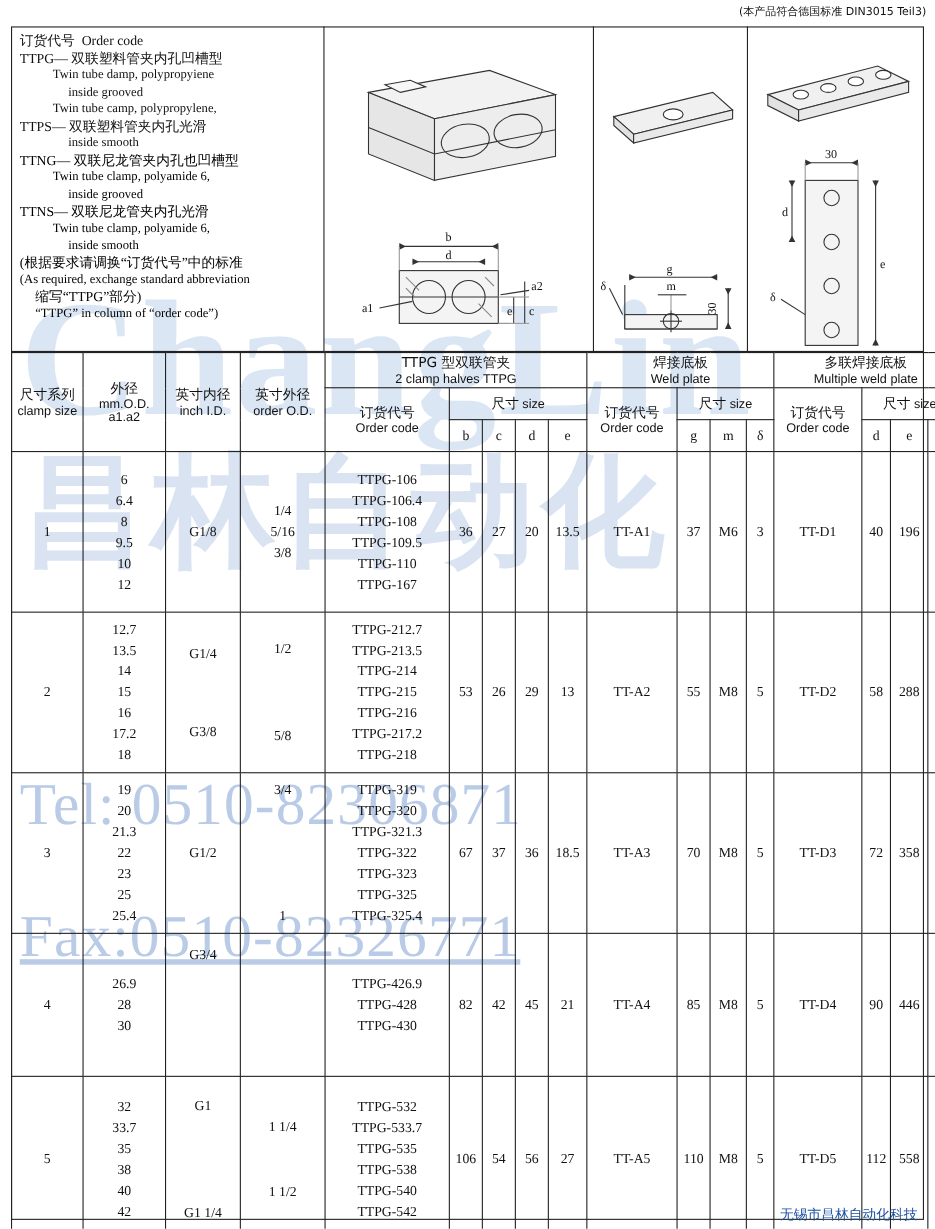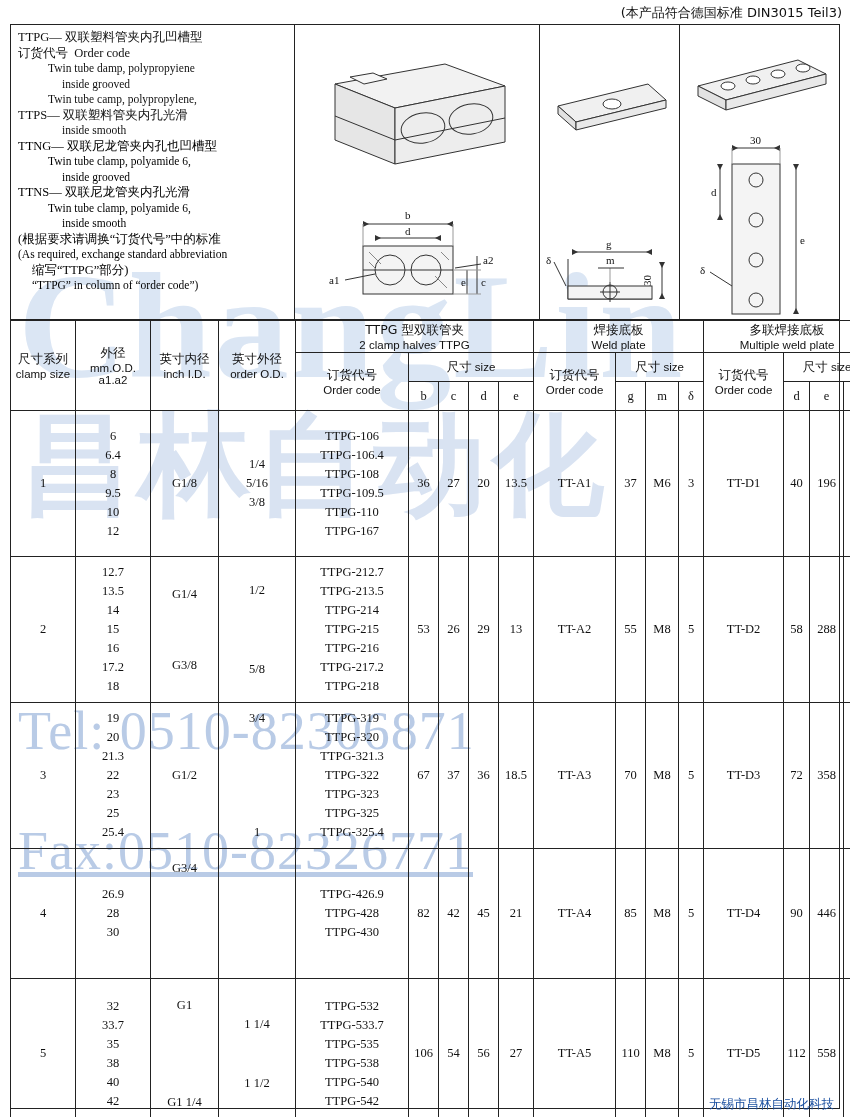--- a/index.html
+++ b/index.html
@@ -33,21 +33,21 @@
   }
   .wm-fax{
     left:18px;top:820px;font-family:"Liberation Serif",serif;
     font-size:54px;color:#b9cbe6;white-space:nowrap;letter-spacing:1px;text-decoration:underline;
   }
 
   
   .din{
     position:absolute;right:8px;top:4px;
     font-family:"DejaVu Sans", sans-serif;
-    font-size:13px;color:#111;
+    font-size:10px;color:#111;
   }
 
   
   .frame{
     position:absolute;left:10px;top:24px;width:830px;height:1085px;
     border:1.2px solid #222;box-sizing:border-box;
   }
 
   
   .topblock{
@@ -107,23 +107,23 @@
   <div class="wm wm-latin">ChangLin</div>
   <div class="wm wm-cn">昌林自动化</div>
   <div class="wm wm-tel">Tel: 0510-82306871</div>
   <div class="wm wm-fax">Fax:0510-82326771</div>
 
   <div class="din">(本产品符合德国标准 DIN3015  Teil3)</div>
 
   <div class="frame"></div>
 
   <div class="topblock">
+    <div class="ln"><span>订货代号</span>&nbsp;&nbsp;<span>Order code</span></div>
+
     <div class="ln">TTPG— 双联塑料管夹内孔凹槽型</div>
-
-    <div class="ln"><span>订货代号</span>&nbsp;&nbsp;<span>Order code</span></div>
     <div class="ln ind1 small">Twin tube damp, polypropyiene</div>
     <div class="ln ind2 small">inside grooved</div>
 
     <div class="ln ind1 small">Twin tube camp, polypropylene,</div>
     <div class="ln">TTPS— 双联塑料管夹内孔光滑</div>
     <div class="ln ind2 small">inside smooth</div>
 
     <div class="ln blue">TTNG— 双联尼龙管夹内孔也凹槽型</div>
     <div class="ln ind1 small blue">Twin tube clamp, polyamide 6,</div>
     <div class="ln ind2 small blue">inside grooved</div>

